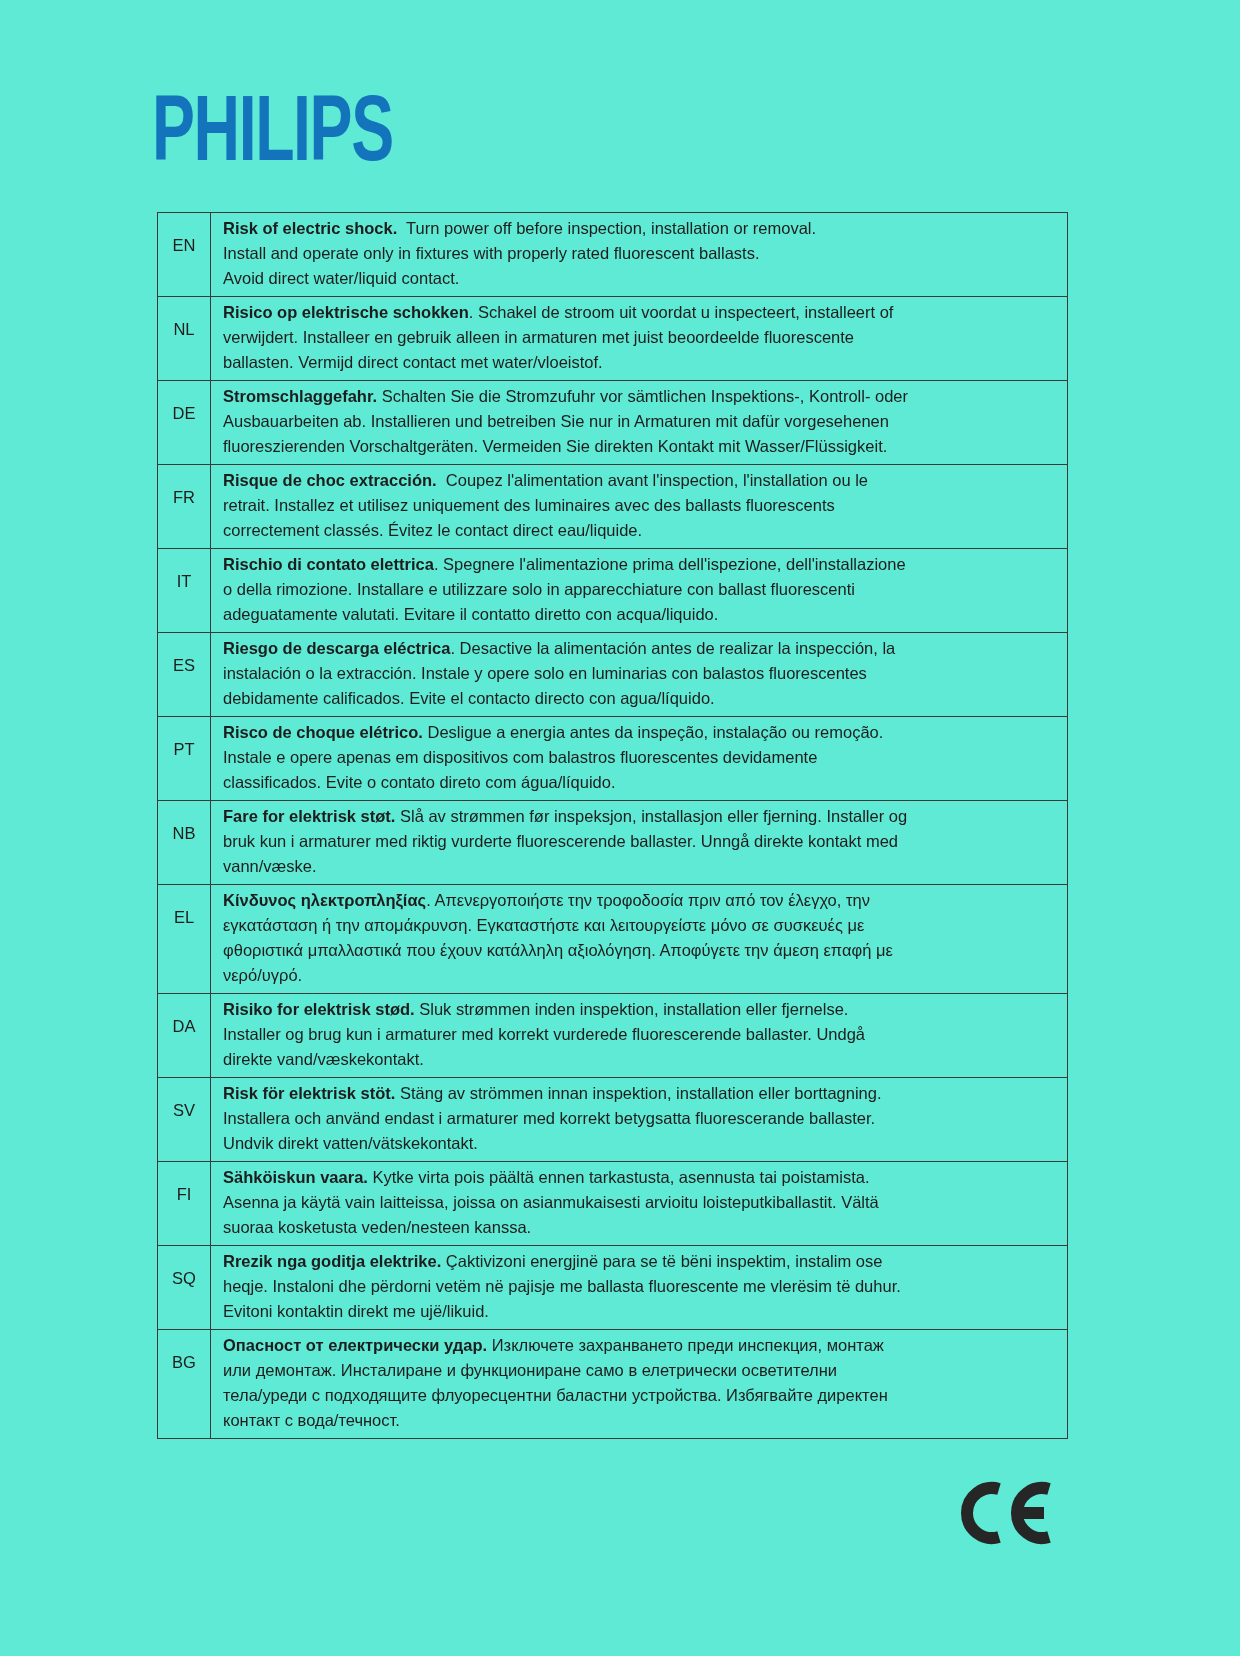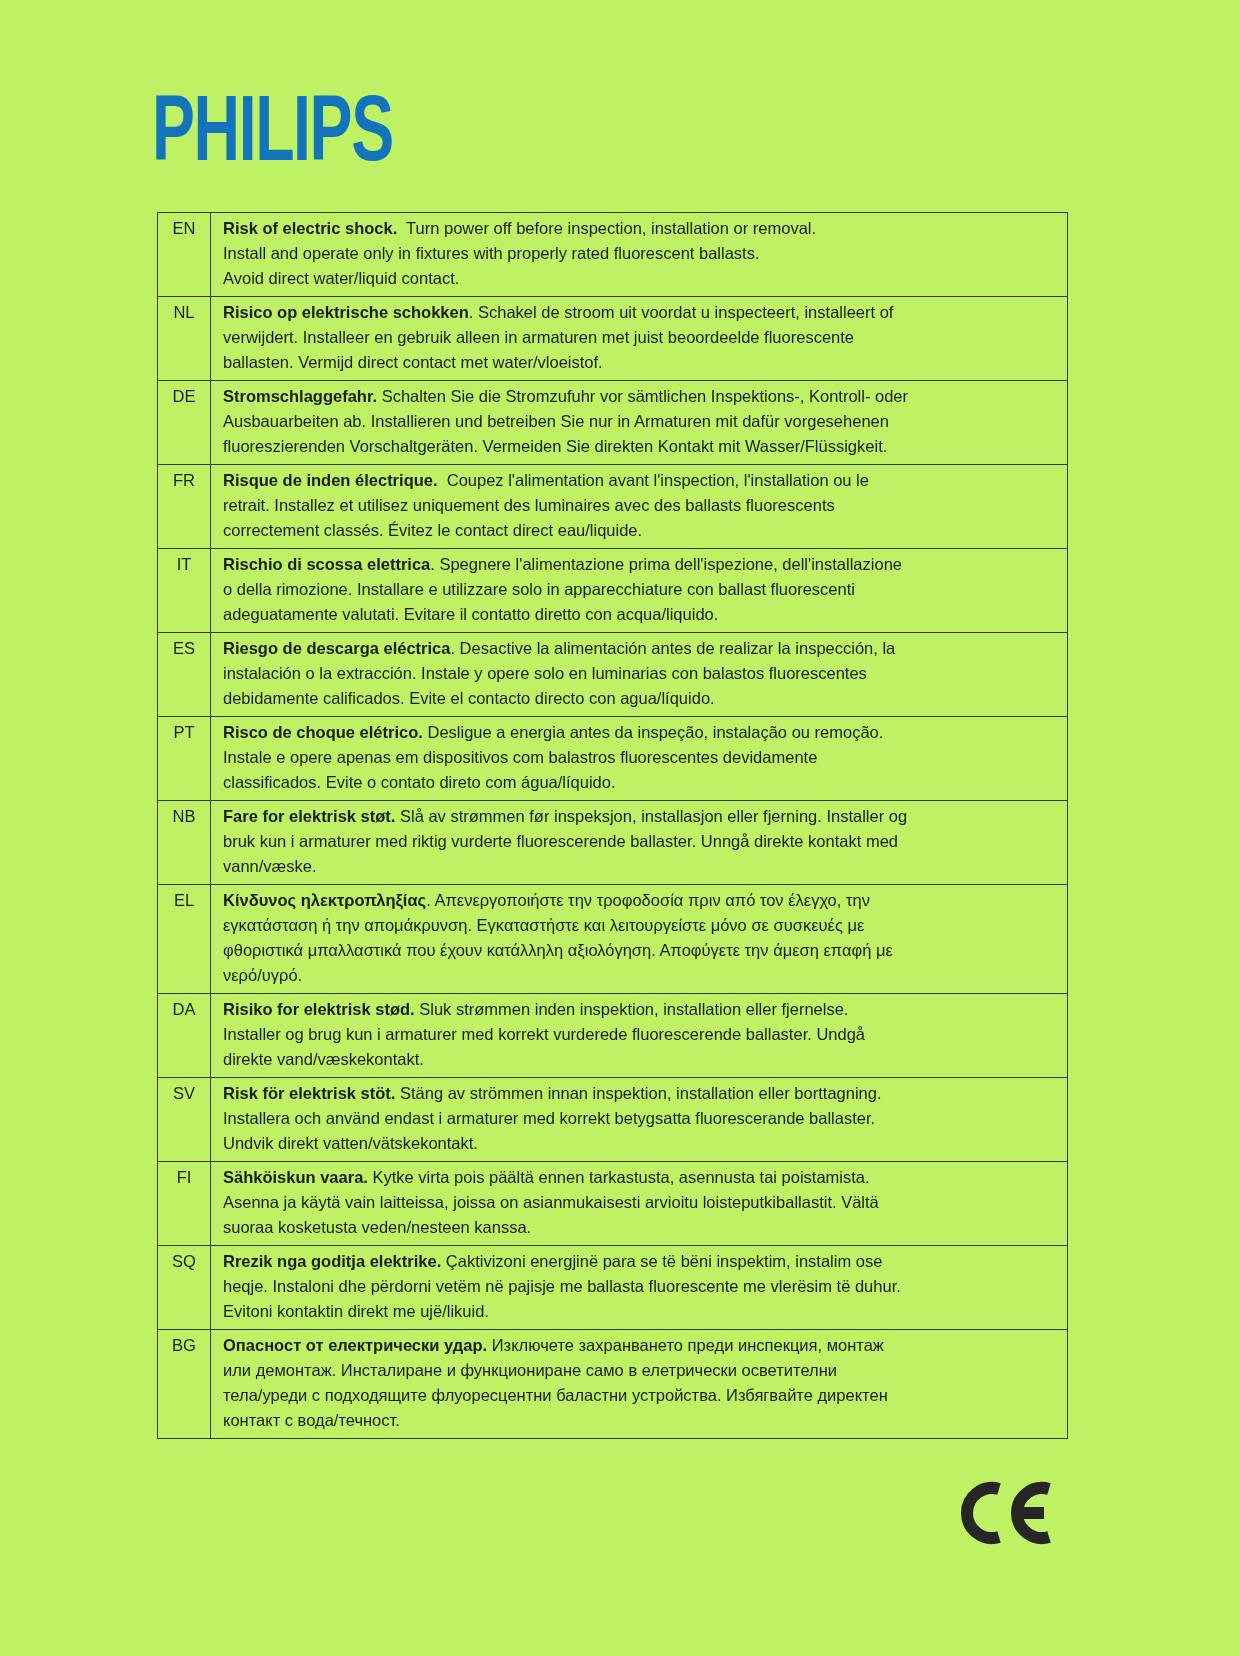--- a/index.html
+++ b/index.html
@@ -8,21 +8,21 @@
     width: 1240px;
     height: 1656px;
     font-family: "Liberation Sans", sans-serif;
     position: relative;
     overflow: hidden;
   }
   .page {
     position: absolute;
     left: 0; top: 0;
     width: 1240px; height: 1656px;
-    background: #bef264;
+    background: #5eead4;
   }
   .logo {
     position: absolute;
     left: 152px;
     top: 76px;
     font-size: 92px;
     font-weight: bold;
     color: #1374bc;
     letter-spacing: -2px;
     transform: scaleX(0.70);
@@ -40,21 +40,21 @@
   table.safety-table td {
     border: 1.5px solid #3a3a3a;
     vertical-align: top;
     color: #1d1d1d;
     font-size: 16.5px;
     line-height: 25px;
   }
   td.code {
     width: 53px;
     text-align: center;
-    padding-top: 3px;
+    padding-top: 20px;
   }
   td.text {
     padding: 3px 26px 5px 12px;
     white-space: pre-wrap;
   }
   .lead { font-weight: bold; }
   .footer-signify {
     position: absolute;
     left: 163px;
     top: 1481px;
@@ -101,27 +101,27 @@
 ballasten. Vermijd direct contact met water/vloeistof.</span></td>
         </tr>
       <tr>
           <td class="code">DE</td>
           <td class="text"><span class="lead">Stromschlaggefahr.</span><span> Schalten Sie die Stromzufuhr vor sämtlichen Inspektions-, Kontroll- oder
 Ausbauarbeiten ab. Installieren und betreiben Sie nur in Armaturen mit dafür vorgesehenen
 fluoreszierenden Vorschaltgeräten. Vermeiden Sie direkten Kontakt mit Wasser/Flüssigkeit.</span></td>
         </tr>
       <tr>
           <td class="code">FR</td>
-          <td class="text"><span class="lead">Risque de inden électrique.</span><span>  Coupez l'alimentation avant l'inspection, l'installation ou le
+          <td class="text"><span class="lead">Risque de choc extracción.</span><span>  Coupez l'alimentation avant l'inspection, l'installation ou le
 retrait. Installez et utilisez uniquement des luminaires avec des ballasts fluorescents
 correctement classés. Évitez le contact direct eau/liquide.</span></td>
         </tr>
       <tr>
           <td class="code">IT</td>
-          <td class="text"><span class="lead">Rischio di scossa elettrica</span><span>. Spegnere l'alimentazione prima dell'ispezione, dell'installazione
+          <td class="text"><span class="lead">Rischio di contato elettrica</span><span>. Spegnere l'alimentazione prima dell'ispezione, dell'installazione
 o della rimozione. Installare e utilizzare solo in apparecchiature con ballast fluorescenti
 adeguatamente valutati. Evitare il contatto diretto con acqua/liquido.</span></td>
         </tr>
       <tr>
           <td class="code">ES</td>
           <td class="text"><span class="lead">Riesgo de descarga eléctrica</span><span>. Desactive la alimentación antes de realizar la inspección, la
 instalación o la extracción. Instale y opere solo en luminarias con balastos fluorescentes
 debidamente calificados. Evite el contacto directo con agua/líquido.</span></td>
         </tr>
       <tr>

